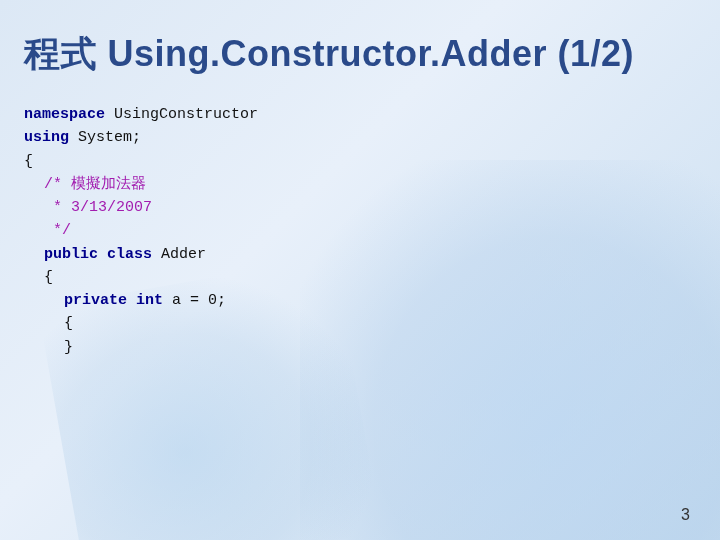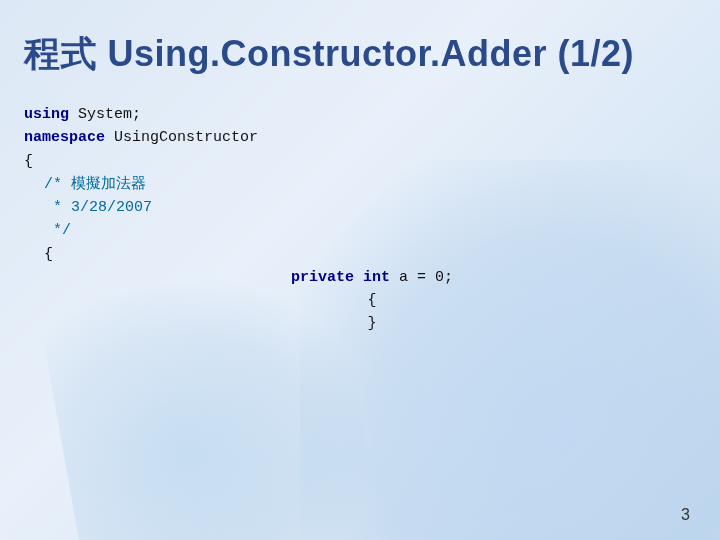--- a/index.html
+++ b/index.html
@@ -81,30 +81,29 @@
       display: block;
       white-space: pre;
     }
 
     .indent1 {
       padding-left: 20px;
     }
 
     .indent2 {
       padding-left: 40px;
-      text-align: center;
     }
 
     .keyword {
       color: #00008b;
       font-weight: bold;
     }
 
     .comment {
-      color: #0369a1;
+      color: #a21caf;
     }
 
     .page-number {
       position: absolute;
       bottom: 16px;
       right: 30px;
       font-size: 16px;
       color: #333;
       font-family: Arial, sans-serif;
     }
@@ -118,32 +117,33 @@
 
 <div class="slide-container">
 
   <div class="title">
     <span class="title-chinese">程式</span>
     <span> Using.Constructor.Adder (1/2)</span>
   </div>
 
   <div class="code-block">
 
+    <span class="code-line"><span class="keyword">namespace</span> UsingConstructor</span>
+
     <span class="code-line"><span class="keyword">using</span> System;</span>
-
-    <span class="code-line"><span class="keyword">namespace</span> UsingConstructor</span>
 
     <span class="code-line">{</span>
 
     <span class="code-line indent1"><span class="comment">/* 模擬加法器</span></span>
 
-    <span class="code-line indent1"><span class="comment"> * 3/28/2007</span></span>
+    <span class="code-line indent1"><span class="comment"> * 3/13/2007</span></span>
 
     <span class="code-line indent1"><span class="comment"> */</span></span>
 
+    <span class="code-line indent1"><span class="keyword">public</span> <span class="keyword">class</span> Adder</span>
 
     <span class="code-line indent1">{</span>
 
     <span class="code-line indent2"><span class="keyword">private</span> <span class="keyword">int</span> a = 0;</span>
 
 
 
     <span class="code-line indent2">{</span>
 
     <span class="code-line indent2">}</span>

